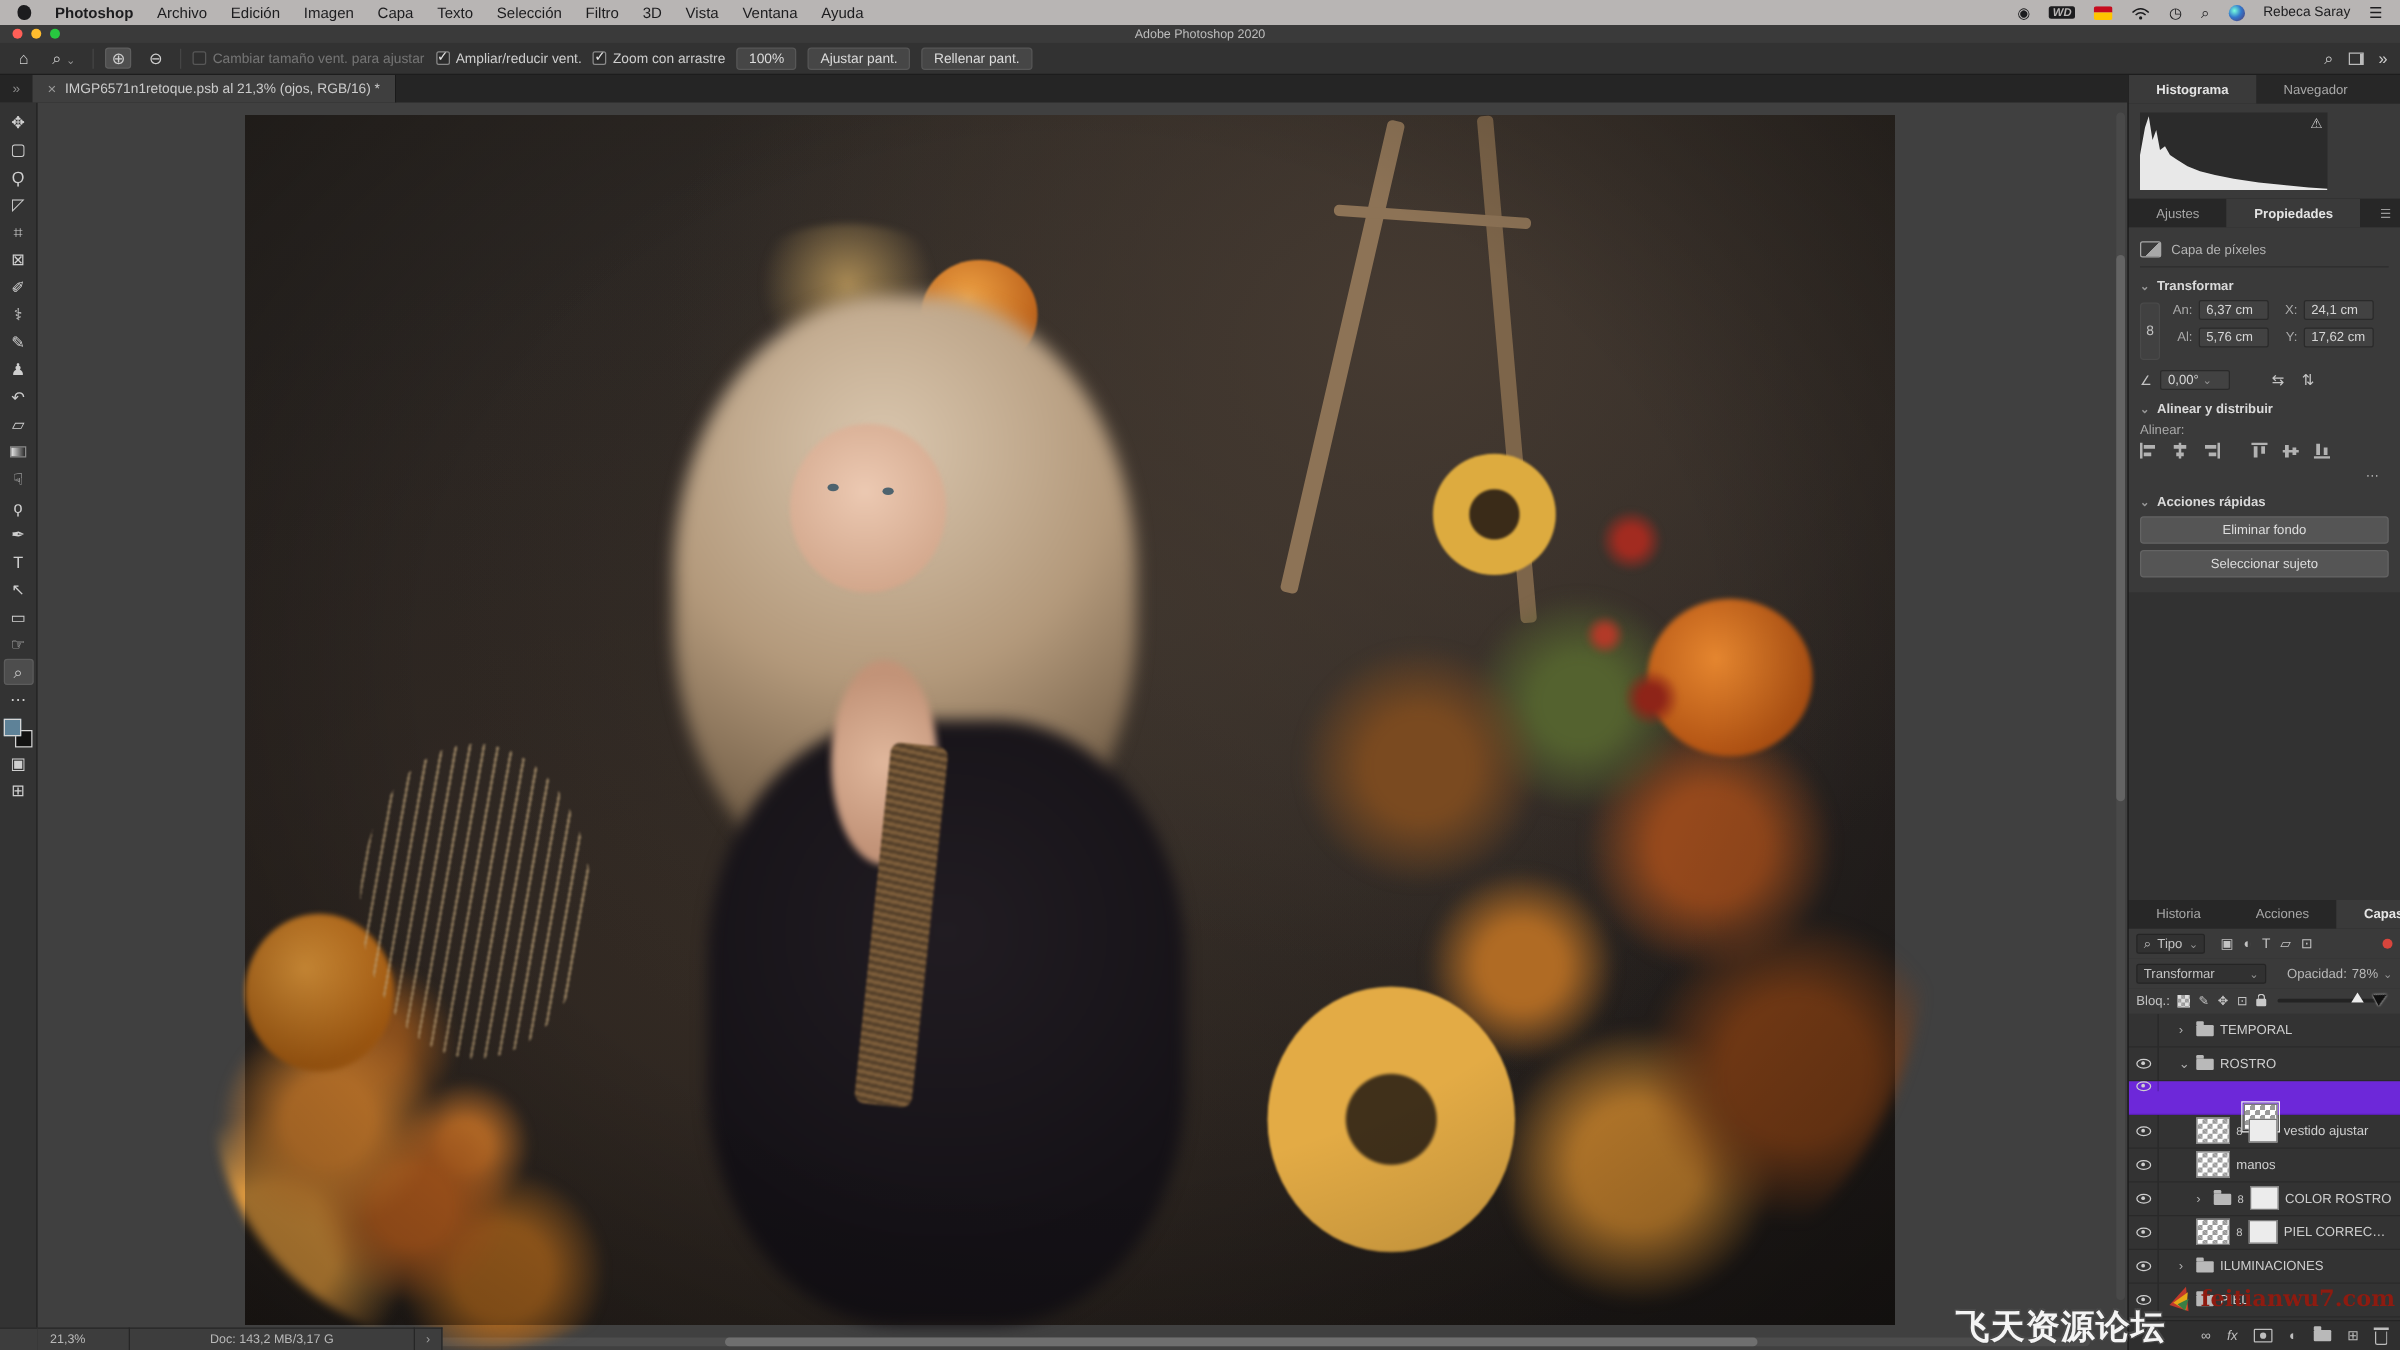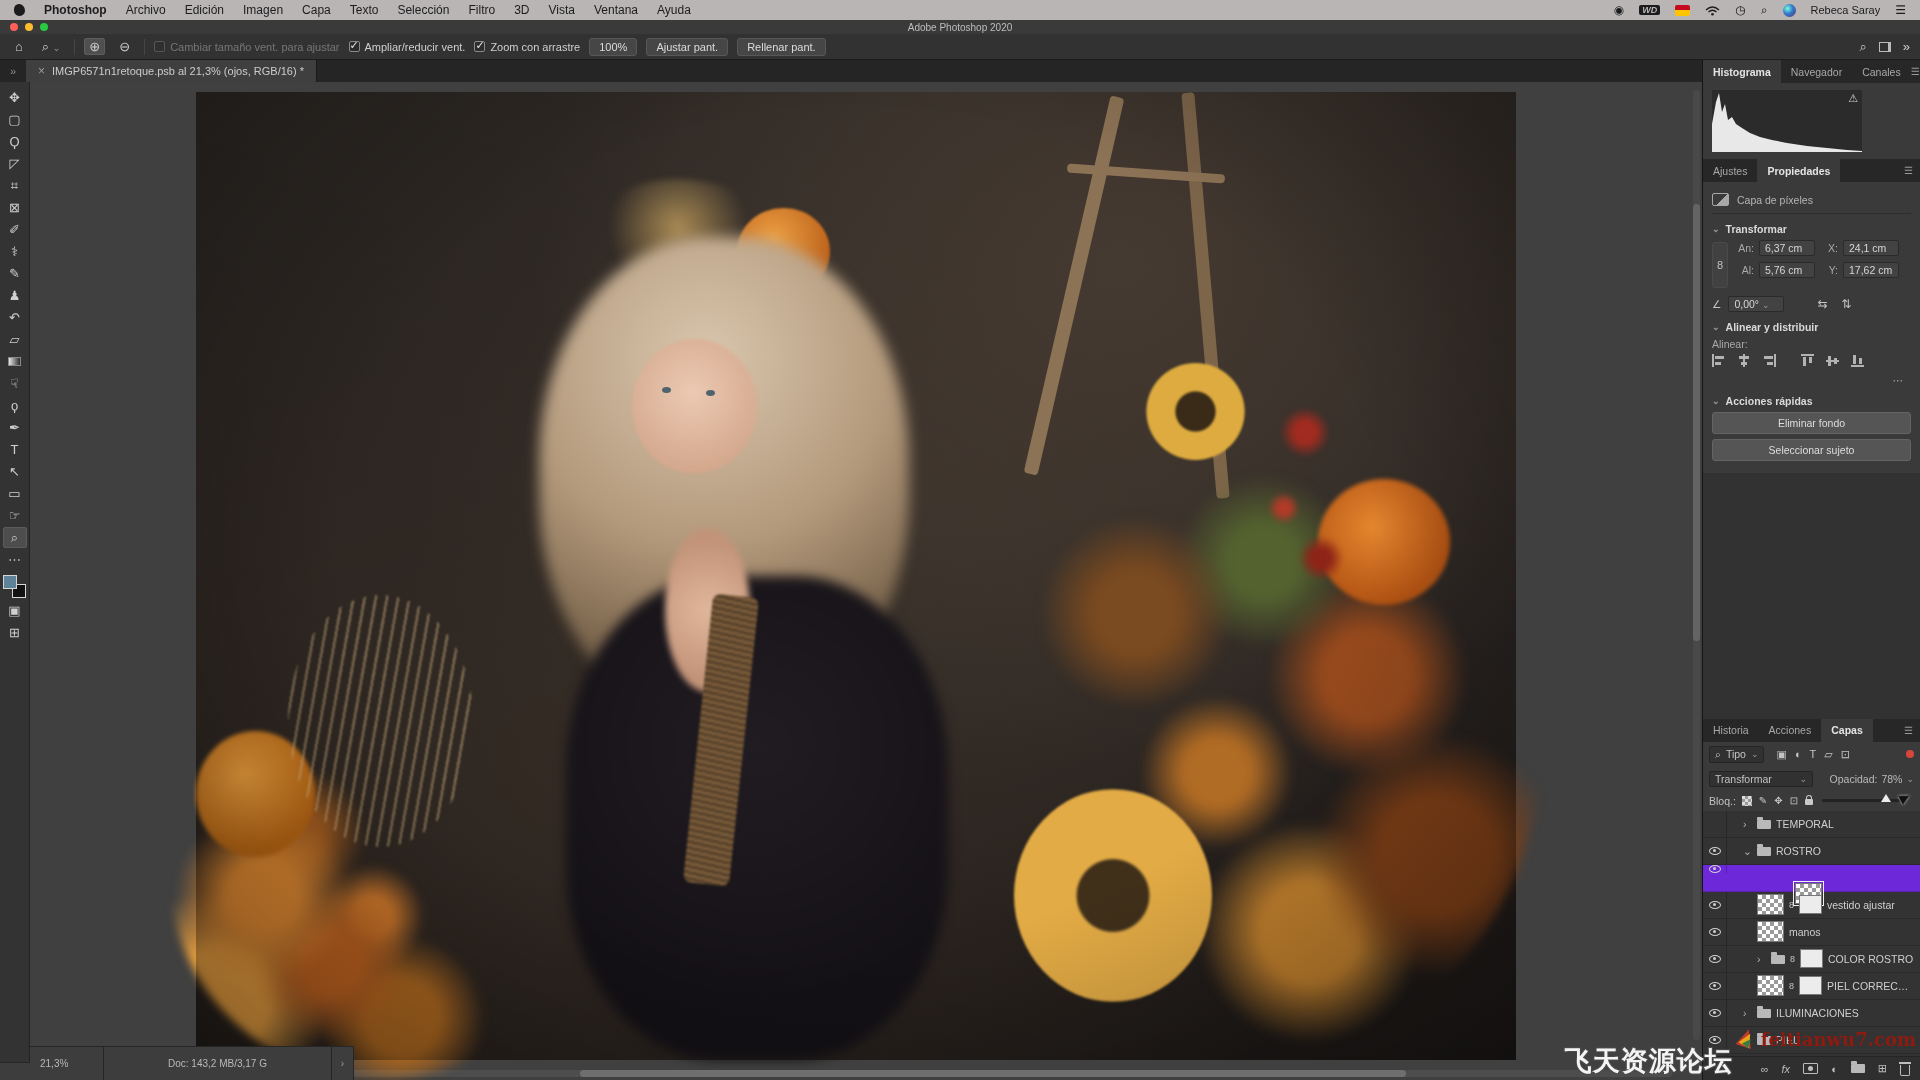--- a/index.html
+++ b/index.html
@@ -65,30 +65,30 @@
   .blob{position:absolute;border-radius:50%;}
   .vignette{position:absolute;inset:0;background:radial-gradient(ellipse at 50% 45%,transparent 55%,rgba(0,0,0,.38) 100%);}
   .subtitle{position:absolute;left:0;right:0;bottom:10px;text-align:center;font-family:"DejaVu Serif",serif;font-size:40px;font-weight:bold;color:#ffffff;letter-spacing:3px;text-shadow:2px 2px 3px #000,-2px -2px 3px #000,2px -2px 3px #000,-2px 2px 3px #000,0 0 8px #000;z-index:10;}
   .hscroll{position:absolute;left:310px;right:30px;bottom:3px;height:7px;background:rgba(255,255,255,.07);border-radius:4px;z-index:11;}
   .hthumb{position:absolute;left:18%;width:62%;top:0;bottom:0;background:#6f6f6f;border-radius:4px;}
   .vscroll{position:absolute;right:2px;top:8px;bottom:40px;width:7px;background:rgba(255,255,255,.05);border-radius:4px;}
   .vthumb{position:absolute;top:12%;height:46%;left:0;right:0;background:#646464;border-radius:4px;}
 
   
   .corner{position:absolute;left:0;bottom:0;width:30px;height:18px;background:#3d3d3d;border-top:1px solid #262626;z-index:31;}
-  .statusbar{position:absolute;left:30px;bottom:0;height:34px;display:flex;align-items:stretch;font-size:10px;color:#b9b9b9;z-index:31;}
+  .statusbar{position:absolute;left:30px;bottom:0;height:18px;display:flex;align-items:stretch;font-size:10px;color:#b9b9b9;z-index:31;}
   .sbseg{background:#3d3d3d;border-top:1px solid #262626;border-right:1px solid #262626;display:flex;align-items:center;padding:0 10px;white-space:nowrap;}
   .sbzoom{width:74px;}
   .sbdoc{width:228px;justify-content:center;}
   .sbarr{width:22px;justify-content:center;color:#9c9c9c;}
 
   
   .rightpanel{position:absolute;right:0;top:60px;bottom:0;width:218px;background:#323232;border-left:1px solid #141414;display:flex;flex-direction:column;font-size:10.5px;color:#c3c3c3;z-index:25;}
   .ptabs{display:flex;align-items:stretch;background:#272727;height:23px;flex:0 0 auto;}
-  .ptab{display:flex;align-items:center;padding:0 10px;color:#a8a8a8;}
+  .ptab{display:flex;align-items:center;padding:0 22px;color:#a8a8a8;}
   .ptab.active{background:#3a3a3a;color:#e4e4e4;font-weight:bold;}
   .pmenu{margin-left:auto;display:flex;align-items:center;padding-right:7px;color:#9a9a9a;font-size:10px;}
   .panelbody{background:#3a3a3a;padding:7px 9px;flex:0 0 auto;}
   .hist-wrap{display:flex;gap:0;}
   .hist-well{width:150px;height:62px;background:#2b2b2b;position:relative;}
   .hist-well svg{position:absolute;left:0;bottom:0;}
   .warn{position:absolute;right:4px;top:2px;font-size:11px;color:#cfcfcf;}
   .layer-type{display:flex;align-items:center;gap:8px;padding:4px 0 7px;border-bottom:1px solid #2d2d2d;color:#b5b5b5;}
   .pic-ic{width:17px;height:13px;border:1px solid #a8a8a8;border-radius:2px;background:linear-gradient(135deg,transparent 55%,#a8a8a8 56%);}
   .sec-h{display:flex;align-items:center;gap:6px;margin:9px 0 5px;color:#dadada;font-weight:bold;}

